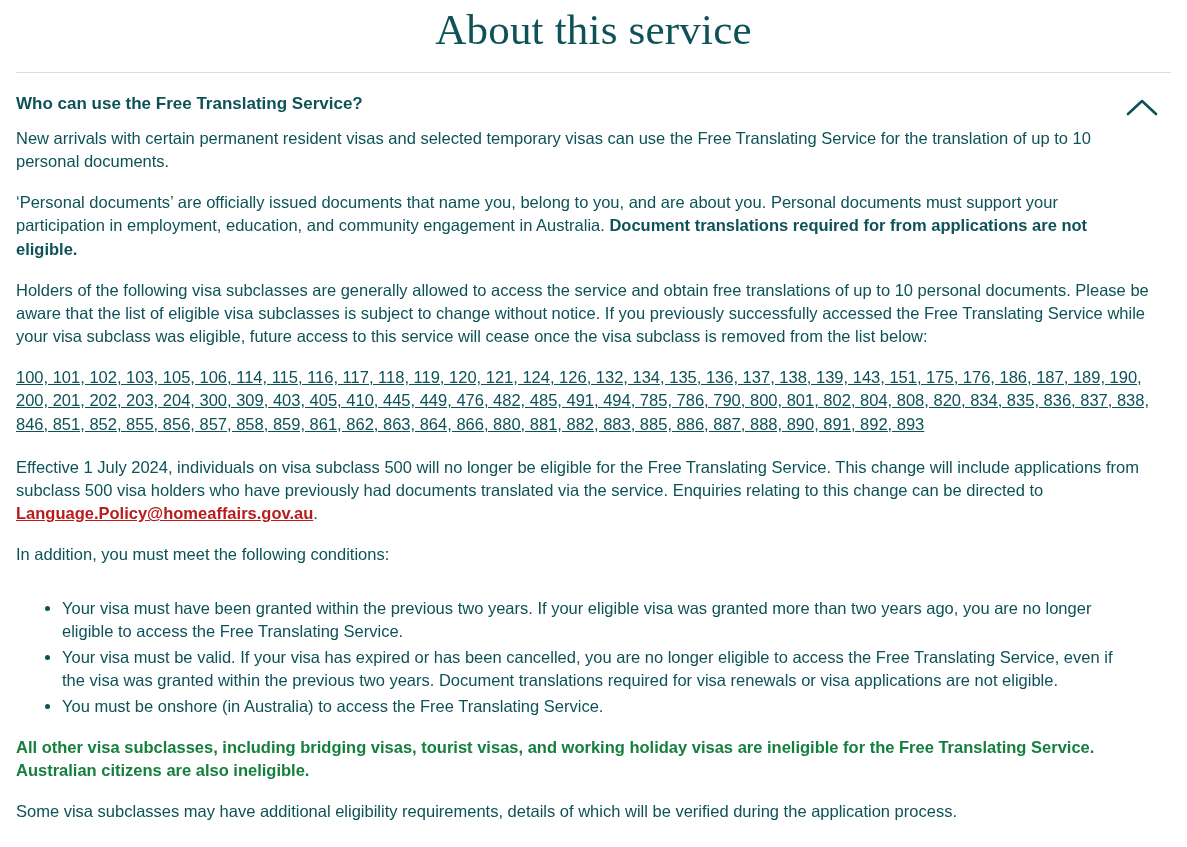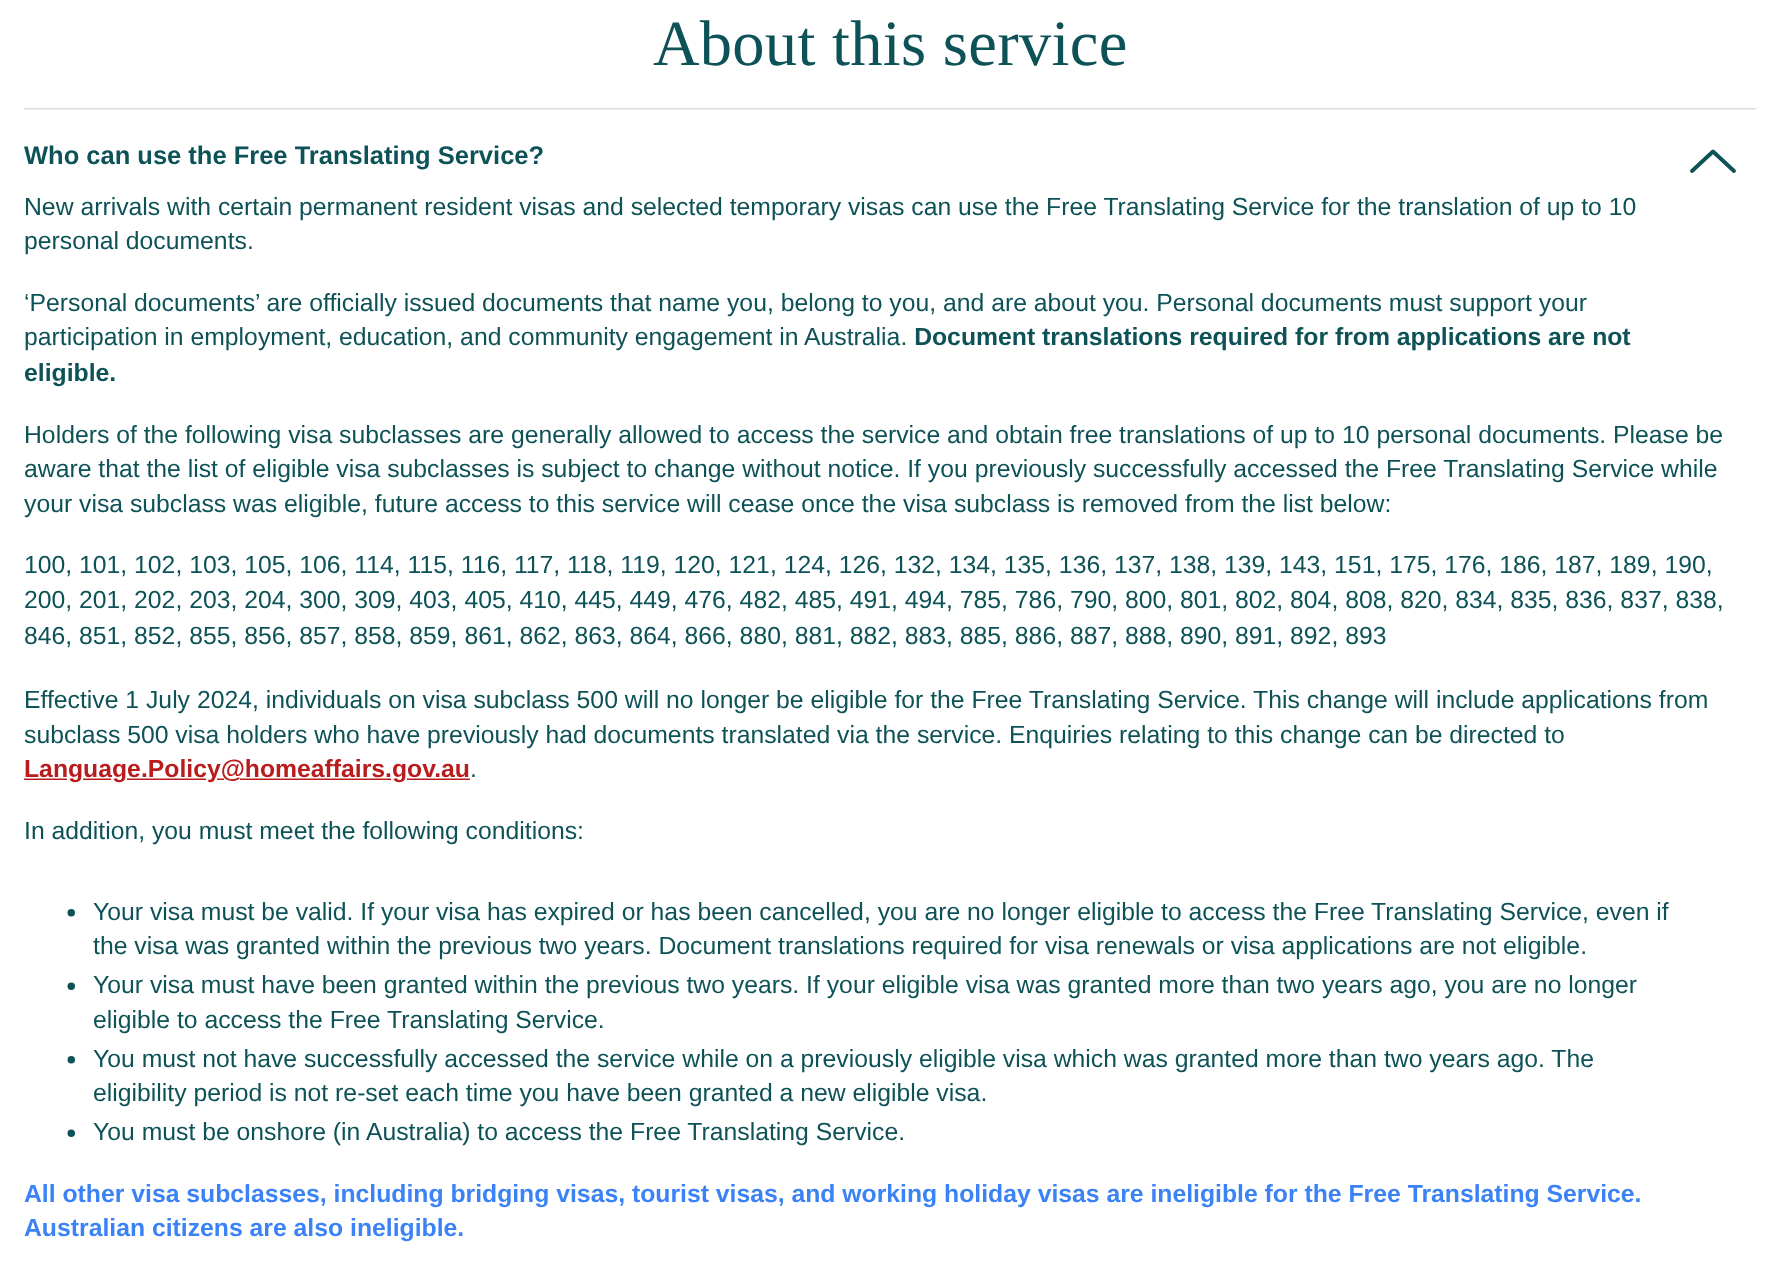--- a/index.html
+++ b/index.html
@@ -70,20 +70,21 @@
   }
   .body-text strong {
     font-weight: bold;
   }
   .subclass-list {
     font-size: 16.5px;
     line-height: 1.42;
     color: #0d5257;
     margin: 0 0 20px 0;
     max-width: 1140px;
+    text-decoration: underline;
   }
   a.email-link {
     color: #b91c1c;
     font-weight: bold;
     text-decoration: underline;
   }
   ul.conditions {
     margin: 0 0 18px 0;
     padding-left: 46px;
     list-style: none;
@@ -103,21 +104,21 @@
     top: 9px;
     width: 5px;
     height: 5px;
     border-radius: 50%;
     background: #0d5257;
   }
   .bold-note {
     font-size: 16.5px;
     line-height: 1.40;
     font-weight: bold;
-    color: #3b82f6;
+    color: #15803d;
     margin: 0 0 18px 0;
     max-width: 1150px;
   }
 </style>
 </head>
 <body>
 
 <div class="page">
 
   <h1 class="page-title">About this service</h1>
@@ -138,23 +139,22 @@
 
   <p class="body-text">Holders of the following visa subclasses are generally allowed to access the service and obtain free translations of up to 10 personal documents. Please be aware that the list of eligible visa subclasses is subject to change without notice. If you previously successfully accessed the Free Translating Service while your visa subclass was eligible, future access to this service will cease once the visa subclass is removed from the list below:</p>
 
   <p class="subclass-list">100, 101, 102, 103, 105, 106, 114, 115, 116, 117, 118, 119, 120, 121, 124, 126, 132, 134, 135, 136, 137, 138, 139, 143, 151, 175, 176, 186, 187, 189, 190, 200, 201, 202, 203, 204, 300, 309, 403, 405, 410, 445, 449, 476, 482, 485, 491, 494, 785, 786, 790, 800, 801, 802, 804, 808, 820, 834, 835, 836, 837, 838, 846, 851, 852, 855, 856, 857, 858, 859, 861, 862, 863, 864, 866, 880, 881, 882, 883, 885, 886, 887, 888, 890, 891, 892, 893</p>
 
   <p class="body-text"><span>Effective 1 July 2024, individuals on visa subclass 500 will no longer be eligible for the Free Translating Service. This change will include applications from subclass 500 visa holders who have previously had documents translated via the service. Enquiries relating to this change can be directed to </span><a class="email-link" href="#">Language.Policy@homeaffairs.gov.au</a><span>.</span></p>
 
   <p class="body-text tight">In addition, you must meet the following conditions:</p>
 
   <ul class="conditions">
+    <li>Your visa must have been granted within the previous two years. If your eligible visa was granted more than two years ago, you are no longer eligible to access the Free Translating Service.</li>
     <li>Your visa must be valid. If your visa has expired or has been cancelled, you are no longer eligible to access the Free Translating Service, even if the visa was granted within the previous two years. Document translations required for visa renewals or visa applications are not eligible.</li>
-    <li>Your visa must have been granted within the previous two years. If your eligible visa was granted more than two years ago, you are no longer eligible to access the Free Translating Service.</li>
-    <li>You must not have successfully accessed the service while on a previously eligible visa which was granted more than two years ago. The eligibility period is not re-set each time you have been granted a new eligible visa.</li>
     <li>You must be onshore (in Australia) to access the Free Translating Service.</li>
   </ul>
 
   <p class="bold-note">All other visa subclasses, including bridging visas, tourist visas, and working holiday visas are ineligible for the Free Translating Service. Australian citizens are also ineligible.</p>
 
   <p class="body-text">Some visa subclasses may have additional eligibility requirements, details of which will be verified during the application process.</p>
 
 </div>
 
 </body></html>

